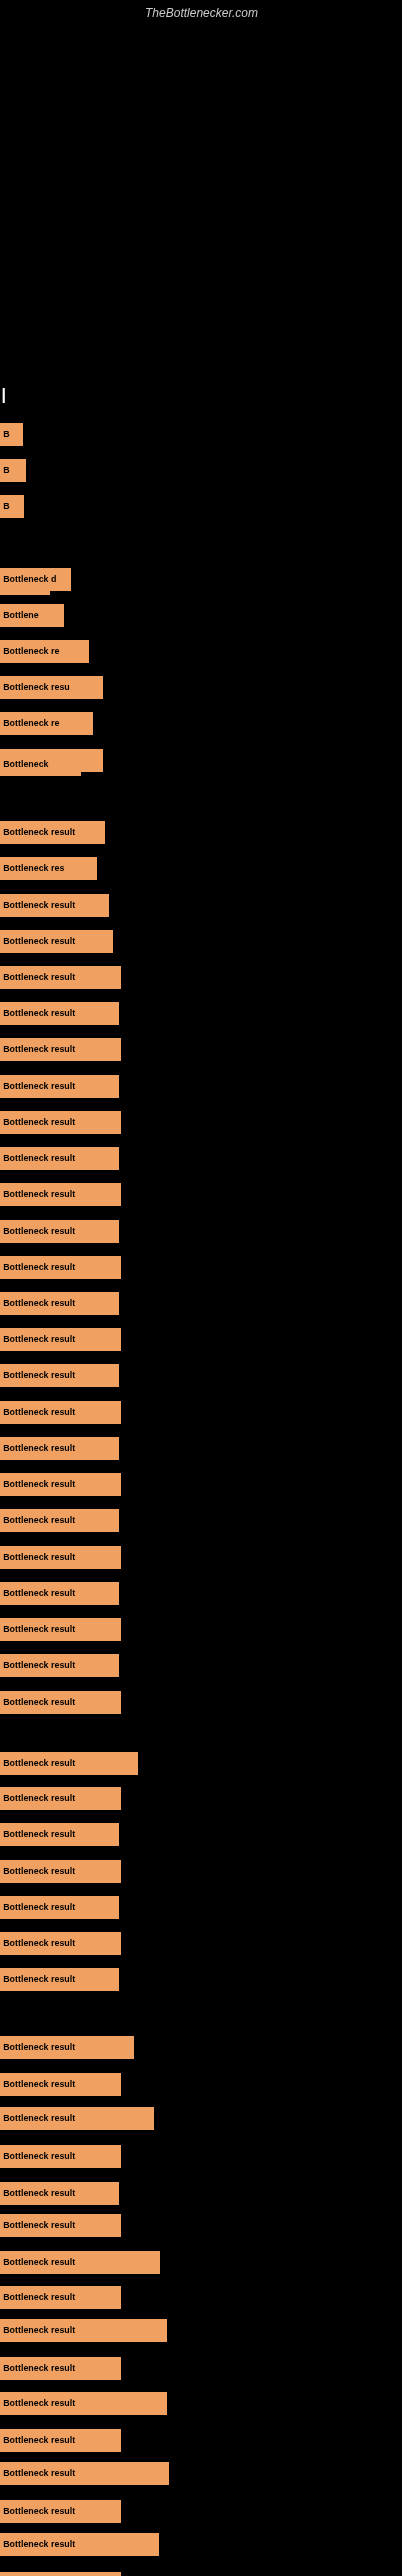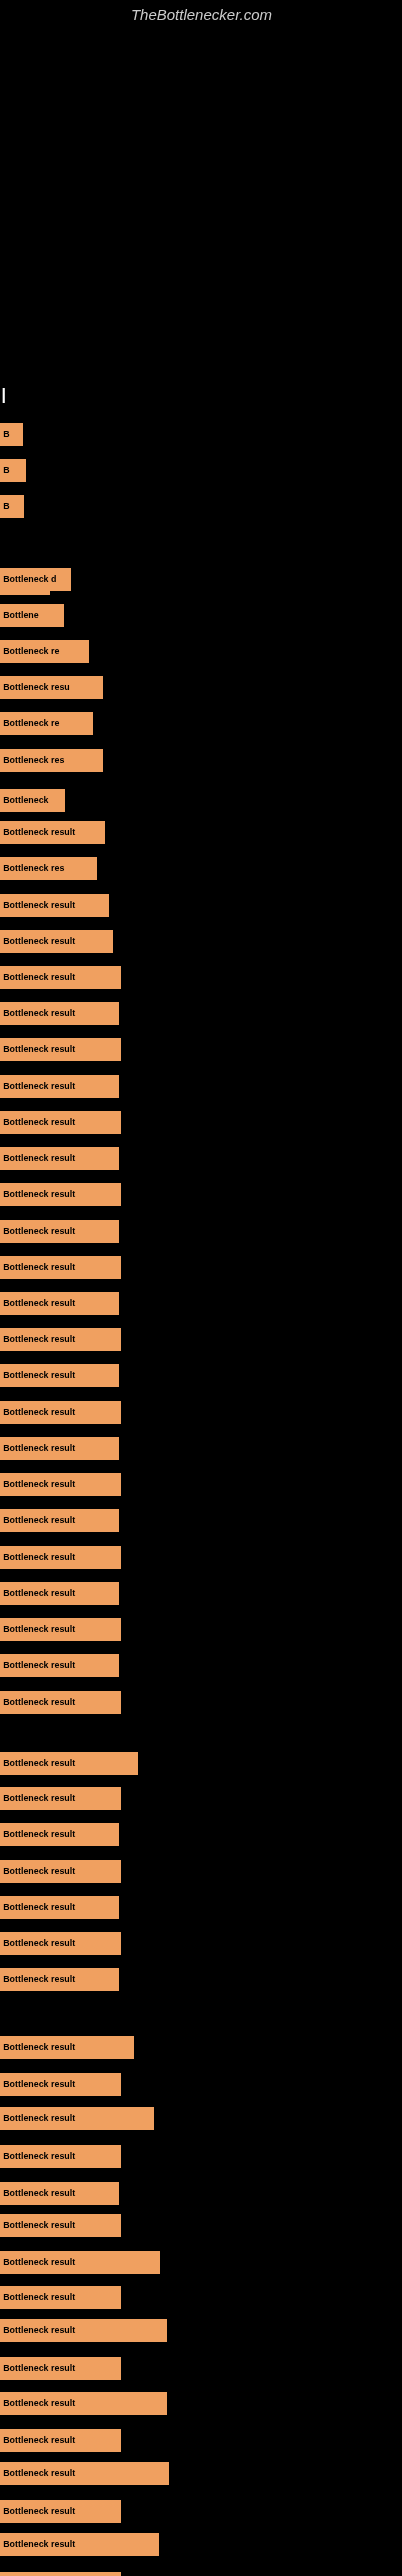--- a/index.html
+++ b/index.html
@@ -11,21 +11,21 @@
       position: relative;
       overflow-x: hidden;
     }
 
     .site-title {
       position: absolute;
       top: 6.4px;
       left: 50%;
       transform: translateX(-50%);
       color: #ccc;
-      font-size: 15px;
+      font-size: 12px;
       white-space: nowrap;
       font-style: italic;
     }
 
     .bottleneck-bar {
       position: absolute;
       left: 0;
       background-color: #f0a060;
       color: #000;
       font-size: 8.9px;
@@ -55,21 +55,21 @@
     <div class="bottleneck-bar" style="top: 423px; width: 22.5px;">B</div>
     <div class="bottleneck-bar" style="top: 459px; width: 26px;">B</div>
     <div class="bottleneck-bar" style="top: 495px; width: 24px;">B</div>
     <div class="bottleneck-bar" style="top: 531px; width: 50px; margin-top: 41px;">Bottl</div>
     <div class="bottleneck-bar" style="top: 568px; width: 71px;">Bottleneck d</div>
     <div class="bottleneck-bar" style="top: 604px; width: 64px;">Bottlene</div>
     <div class="bottleneck-bar" style="top: 640px; width: 89px;">Bottleneck re</div>
     <div class="bottleneck-bar" style="top: 676px; width: 103px;">Bottleneck resu</div>
     <div class="bottleneck-bar" style="top: 712px; width: 93px;">Bottleneck re</div>
     <div class="bottleneck-bar" style="top: 749px; width: 103px;">Bottleneck res</div>
-    <div class="bottleneck-bar" style="top: 753px; width: 65px; margin-top: 36px;">Bottleneck</div>
+    <div class="bottleneck-bar" style="top: 753px; width: 81px;">Bottleneck</div>
     <div class="bottleneck-bar" style="top: 821px; width: 105px;">Bottleneck result</div>
     <div class="bottleneck-bar" style="top: 857px; width: 97px;">Bottleneck res</div>
     <div class="bottleneck-bar" style="top: 894px; width: 109px;">Bottleneck result</div>
     <div class="bottleneck-bar" style="top: 930px; width: 113px;">Bottleneck result</div>
     <div class="bottleneck-bar" style="top: 966px; width: 121px;">Bottleneck result</div>
     <div class="bottleneck-bar" style="top: 1002px; width: 119px;">Bottleneck result</div>
     <div class="bottleneck-bar" style="top: 1038px; width: 121px;">Bottleneck result</div>
     <div class="bottleneck-bar" style="top: 1075px; width: 119px;">Bottleneck result</div>
     <div class="bottleneck-bar" style="top: 1111px; width: 121px;">Bottleneck result</div>
     <div class="bottleneck-bar" style="top: 1147px; width: 119px;">Bottleneck result</div>

